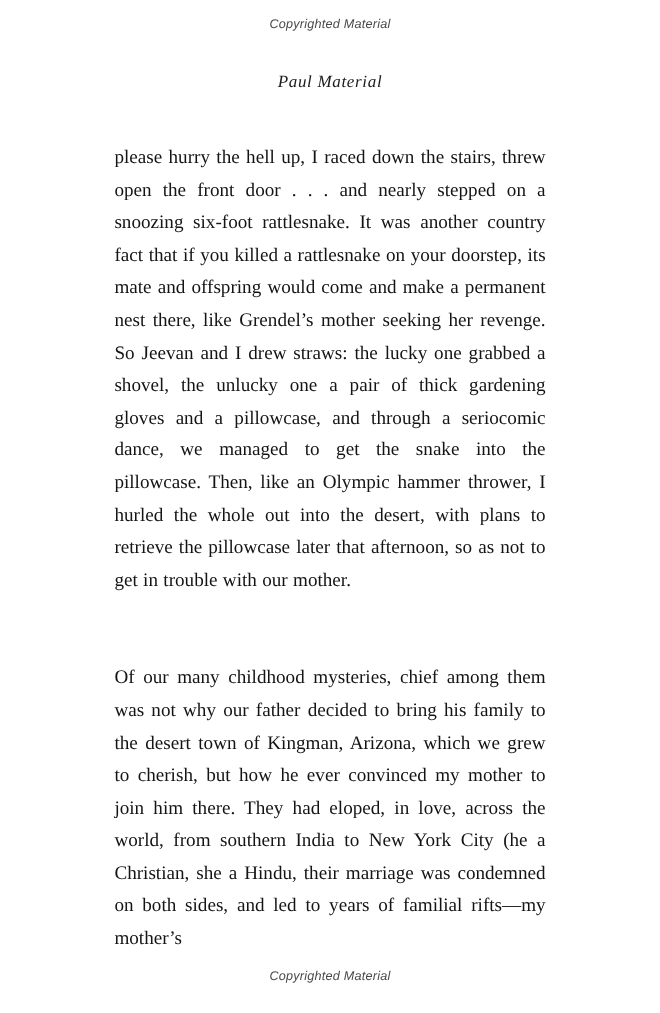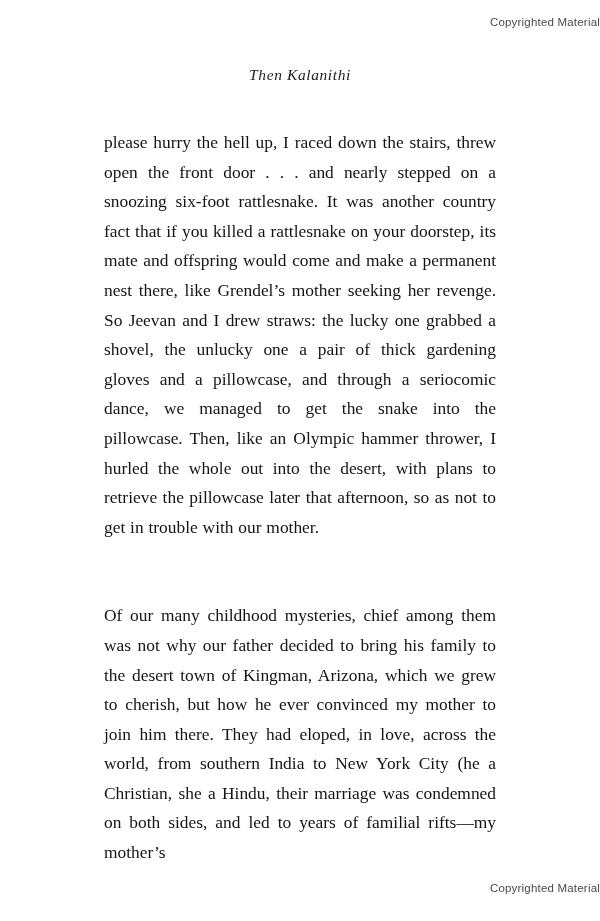--- a/index.html
+++ b/index.html
@@ -13,25 +13,26 @@
     height: 921px;
     background: #ffffff;
     font-family: "Liberation Serif", serif;
     color: #1c1c1c;
     overflow: hidden;
   }
   .copyright {
     position: absolute;
     left: 0;
     width: 100%;
-    text-align: right;
+    text-align: center;
     font-family: "Liberation Sans", sans-serif;
     font-size: 11.5px;
     color: #4a4a4a;
     letter-spacing: 0.2px;
+    font-style: italic;
   }
   .copyright.top { top: 16px; }
   .copyright.bottom { top: 882px; }
   .running-header {
     position: absolute;
     top: 66px;
     left: 0;
     width: 100%;
     text-align: center;
     font-family: "Liberation Serif", serif;
@@ -69,21 +70,21 @@
     letter-spacing: 1px;
   }
 </style>
 </head>
 <body>
 
 <div class="page">
 
   <div class="copyright top">Copyrighted Material</div>
 
-  <div class="running-header">Then Kalanithi</div>
+  <div class="running-header">Paul Material</div>
 
   <div class="body-text">
     <p class="para">please hurry the hell up, I raced down the stairs, threw open the front door . . . and nearly stepped on a snoozing six-foot rattlesnake. It was another country fact that if you killed a rattlesnake on your doorstep, its mate and offspring would come and make a permanent nest there, like Grendel’s mother seeking her revenge. So Jeevan and I drew straws: the lucky one grabbed a shovel, the unlucky one a pair of thick gardening gloves and a pillowcase, and through a seriocomic dance, we managed to get the snake into the pillowcase. Then, like an Olympic hammer thrower, I hurled the whole out into the desert, with plans to retrieve the pillowcase later that afternoon, so as not to get in trouble with our mother.</p>
     <p class="para section-start">Of our many childhood mysteries, chief among them was not why our father decided to bring his family to the desert town of Kingman, Arizona, which we grew to cherish, but how he ever convinced my mother to join him there. They had eloped, in love, across the world, from southern India to New York City (he a Christian, she a Hindu, their marriage was condemned on both sides, and led to years of familial rifts—my mother’s</p>
   </div>
 
 
   <div class="copyright bottom">Copyrighted Material</div>
 
 </div>

